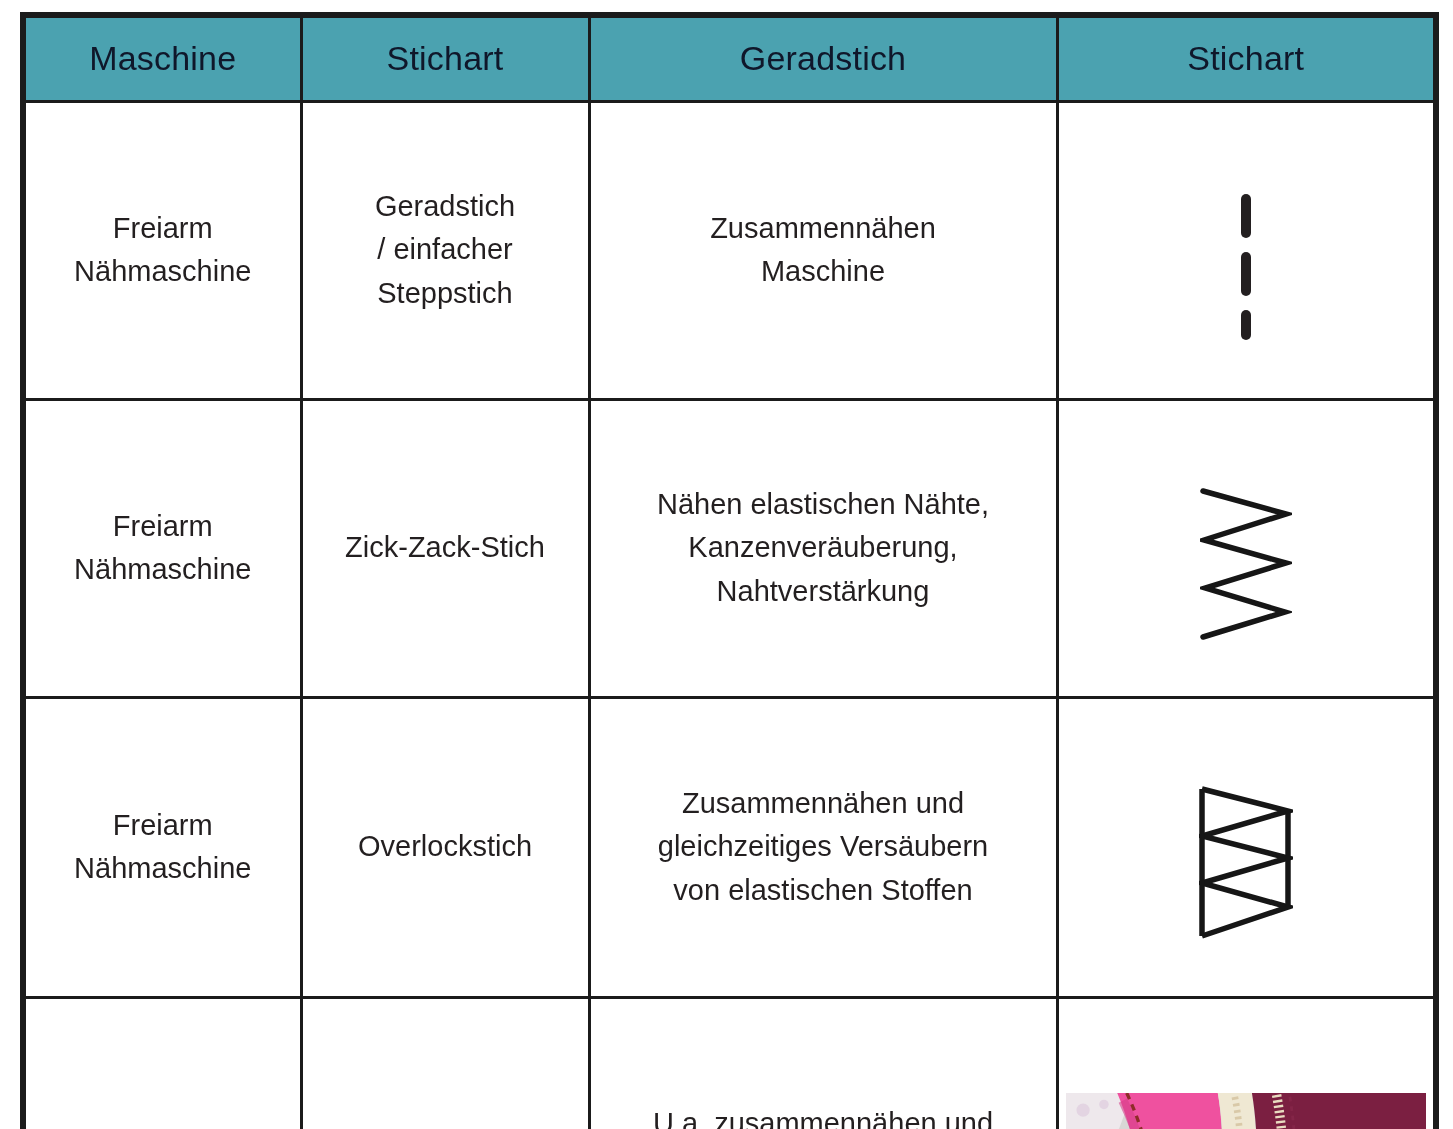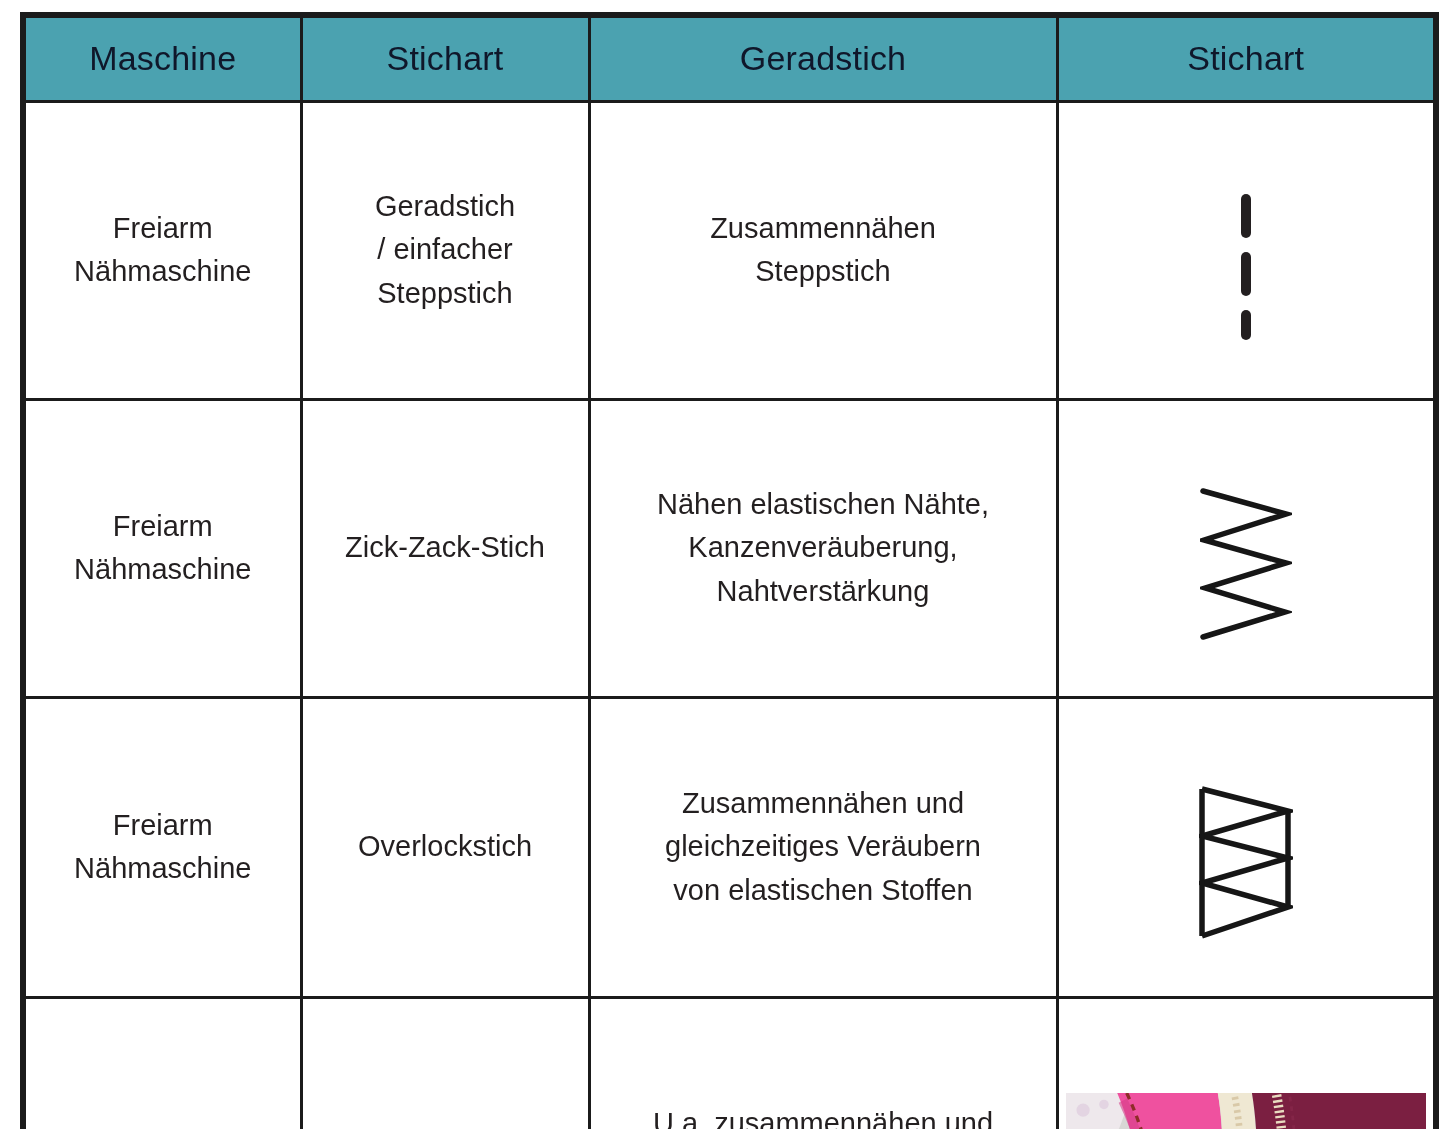--- a/index.html
+++ b/index.html
@@ -54,21 +54,21 @@
   </thead>
   <tbody>
 
     <tr style="height:172px">
       <td>Freiarm
 Nähmaschine</td>
       <td>Geradstich
 / einfacher
 Steppstich</td>
       <td>Zusammennähen
-Steppstich</td>
+Maschine</td>
       <td class="appearance-cell">
         <div class="glyph-wrap">
           <span>
             <svg width="14" height="152" viewBox="0 0 14 152" aria-hidden="true">
               <rect x="2" y="4" width="10" height="44" rx="5" fill="#231f20"></rect>
               <rect x="2" y="62" width="10" height="44" rx="5" fill="#231f20"></rect>
               <rect x="2" y="120" width="10" height="30" rx="5" fill="#231f20"></rect>
             </svg>
           </span>
         </div>
@@ -91,21 +91,21 @@
           </span>
         </div>
       </td>
     </tr>
 
     <tr style="height:182px">
       <td>Freiarm
 Nähmaschine</td>
       <td>Overlockstich</td>
       <td>Zusammennähen und
-gleichzeitiges Veräubern
+gleichzeitiges Versäubern
 von elastischen Stoffen</td>
       <td class="appearance-cell">
         <div class="glyph-wrap">
           <span>
             <svg width="94" height="154" viewBox="0 0 94 154" aria-hidden="true">
               <path d="M3,3 L89,25 L3,50 L89,72 L3,97 L89,121 L3,150" fill="none" stroke="#161616" stroke-width="5.5" stroke-linejoin="miter"></path>
               <line x1="3" y1="3" x2="3" y2="150" stroke="#161616" stroke-width="5.5"></line>
               <line x1="89" y1="25" x2="89" y2="121" stroke="#161616" stroke-width="5.5"></line>
             </svg>
           </span>

